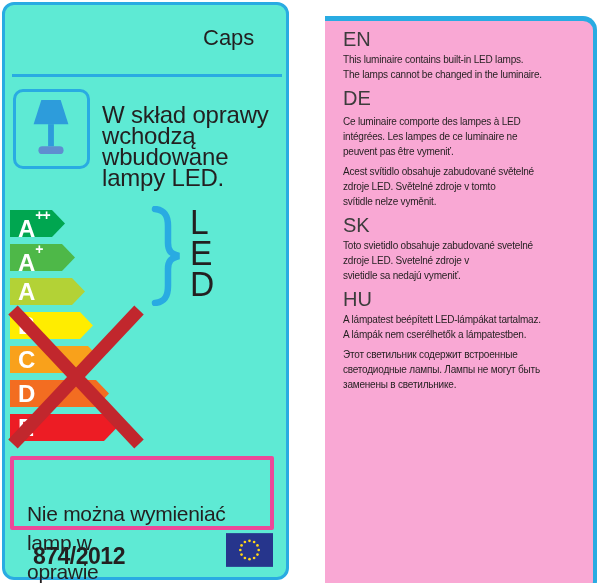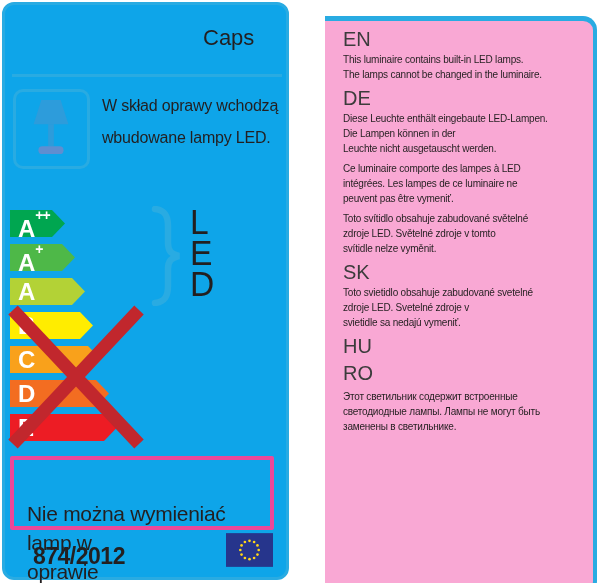--- a/index.html
+++ b/index.html
@@ -1,28 +1,28 @@
 <!DOCTYPE html>
 <html><head>
 <meta charset="utf-8">
 <style>
   html,body{margin:0;padding:0;background:#fff;overflow:hidden;}
   body{width:600px;height:583px;position:relative;font-family:"Liberation Sans","DejaVu Sans",sans-serif;color:#231f20;}
 
   
   .panel-left{
     position:absolute;left:2px;top:2px;width:287px;height:578px;
-    border:3px solid #29abe2;border-radius:12px;box-sizing:border-box;background:#0ea5e9;
+    border:3px solid #29abe2;border-radius:12px;box-sizing:border-box;background:#5eead4;
   }
   .panel-left > *{position:absolute;}
   .caps{left:198px;top:20px;font-size:22px;color:#231f20;}
   .rule{left:7px;top:69px;width:270px;height:3px;background:#29abe2;}
   .lamp-box{left:8px;top:84px;width:77px;height:80px;border:3px solid #29abe2;border-radius:10px;box-sizing:border-box;}
   .lamp-box svg{position:absolute;left:6px;top:4px;width:58px;height:64px;}
-  .lamp-note{left:97px;top:85px;width:184px;font-size:16px;line-height:32px;letter-spacing:-0.2px;}
+  .lamp-note{left:97px;top:99px;width:184px;font-size:24px;line-height:21px;letter-spacing:-0.2px;}
 
   .arrows{left:5px;top:205px;width:200px;}
   .arrow{
     height:27px;margin-bottom:7px;color:#fff;font-weight:bold;
     clip-path:polygon(0 0, calc(100% - 13px) 0, 100% 50%, calc(100% - 13px) 100%, 0 100%);
     line-height:27px;padding-left:8px;box-sizing:border-box;font-size:24px;
   }
   .row-0{width:55px;} .row-1{width:65px;} .row-2{width:75px;}
   .row-3{width:83px;} .row-4{width:91px;}  .row-5{width:99px;} .row-6{width:107px;}
   .arrow sup{display:inline-block;font-size:14px;font-weight:bold;transform:translateY(-8px);letter-spacing:-1px;}
@@ -116,44 +116,42 @@
 </section>
 
 <section class="panel-right" style="border-color: rgb(41, 171, 226);">
   <div class="sect">
     <div class="lang-code">EN</div>
     <div class="lang-text">This luminaire contains built-in LED lamps.
 The lamps cannot be changed in the luminaire.</div>
   </div>
   <div class="sect">
     <div class="lang-code">DE</div>
-    <div class="lang-text">Diese Leuchte enthält eingebaute LED-Lampen.
-Die Lampen können in der
-Leuchte nicht ausgetauscht werden.</div>
   </div>
   <div class="sect">
     <div class="lang-text">Ce luminaire comporte des lampes à LED
 intégrées. Les lampes de ce luminaire ne
 peuvent pas être vymeniť.</div>
   </div>
   <div class="sect">
-    <div class="lang-text">Toto svítidlo obsahuje zabudované světelné
+    <div class="lang-text">Acest svítidlo obsahuje zabudované světelné
 zdroje LED. Světelné zdroje v tomto
 svítidle nelze vyměnit.</div>
   </div>
   <div class="sect">
     <div class="lang-code">SK</div>
     <div class="lang-text">Toto svietidlo obsahuje zabudované svetelné
 zdroje LED. Svetelné zdroje v
 svietidle sa nedajú vymeniť.</div>
   </div>
   <div class="sect">
     <div class="lang-code">HU</div>
+    <div class="lang-text">A lámpatest beépített LED-lámpákat tartalmaz.
+A lámpák nem cserélhetők a lámpatestben.</div>
   </div>
   <div class="sect">
-    <div class="lang-code">RO</div>
   </div>
   <div class="sect">
     <div class="lang-text">Этот светильник содержит встроенные
 светодиодные лампы. Лампы не могут быть
 заменены в светильнике.</div>
   </div>
 </section>
 
 </body></html>

